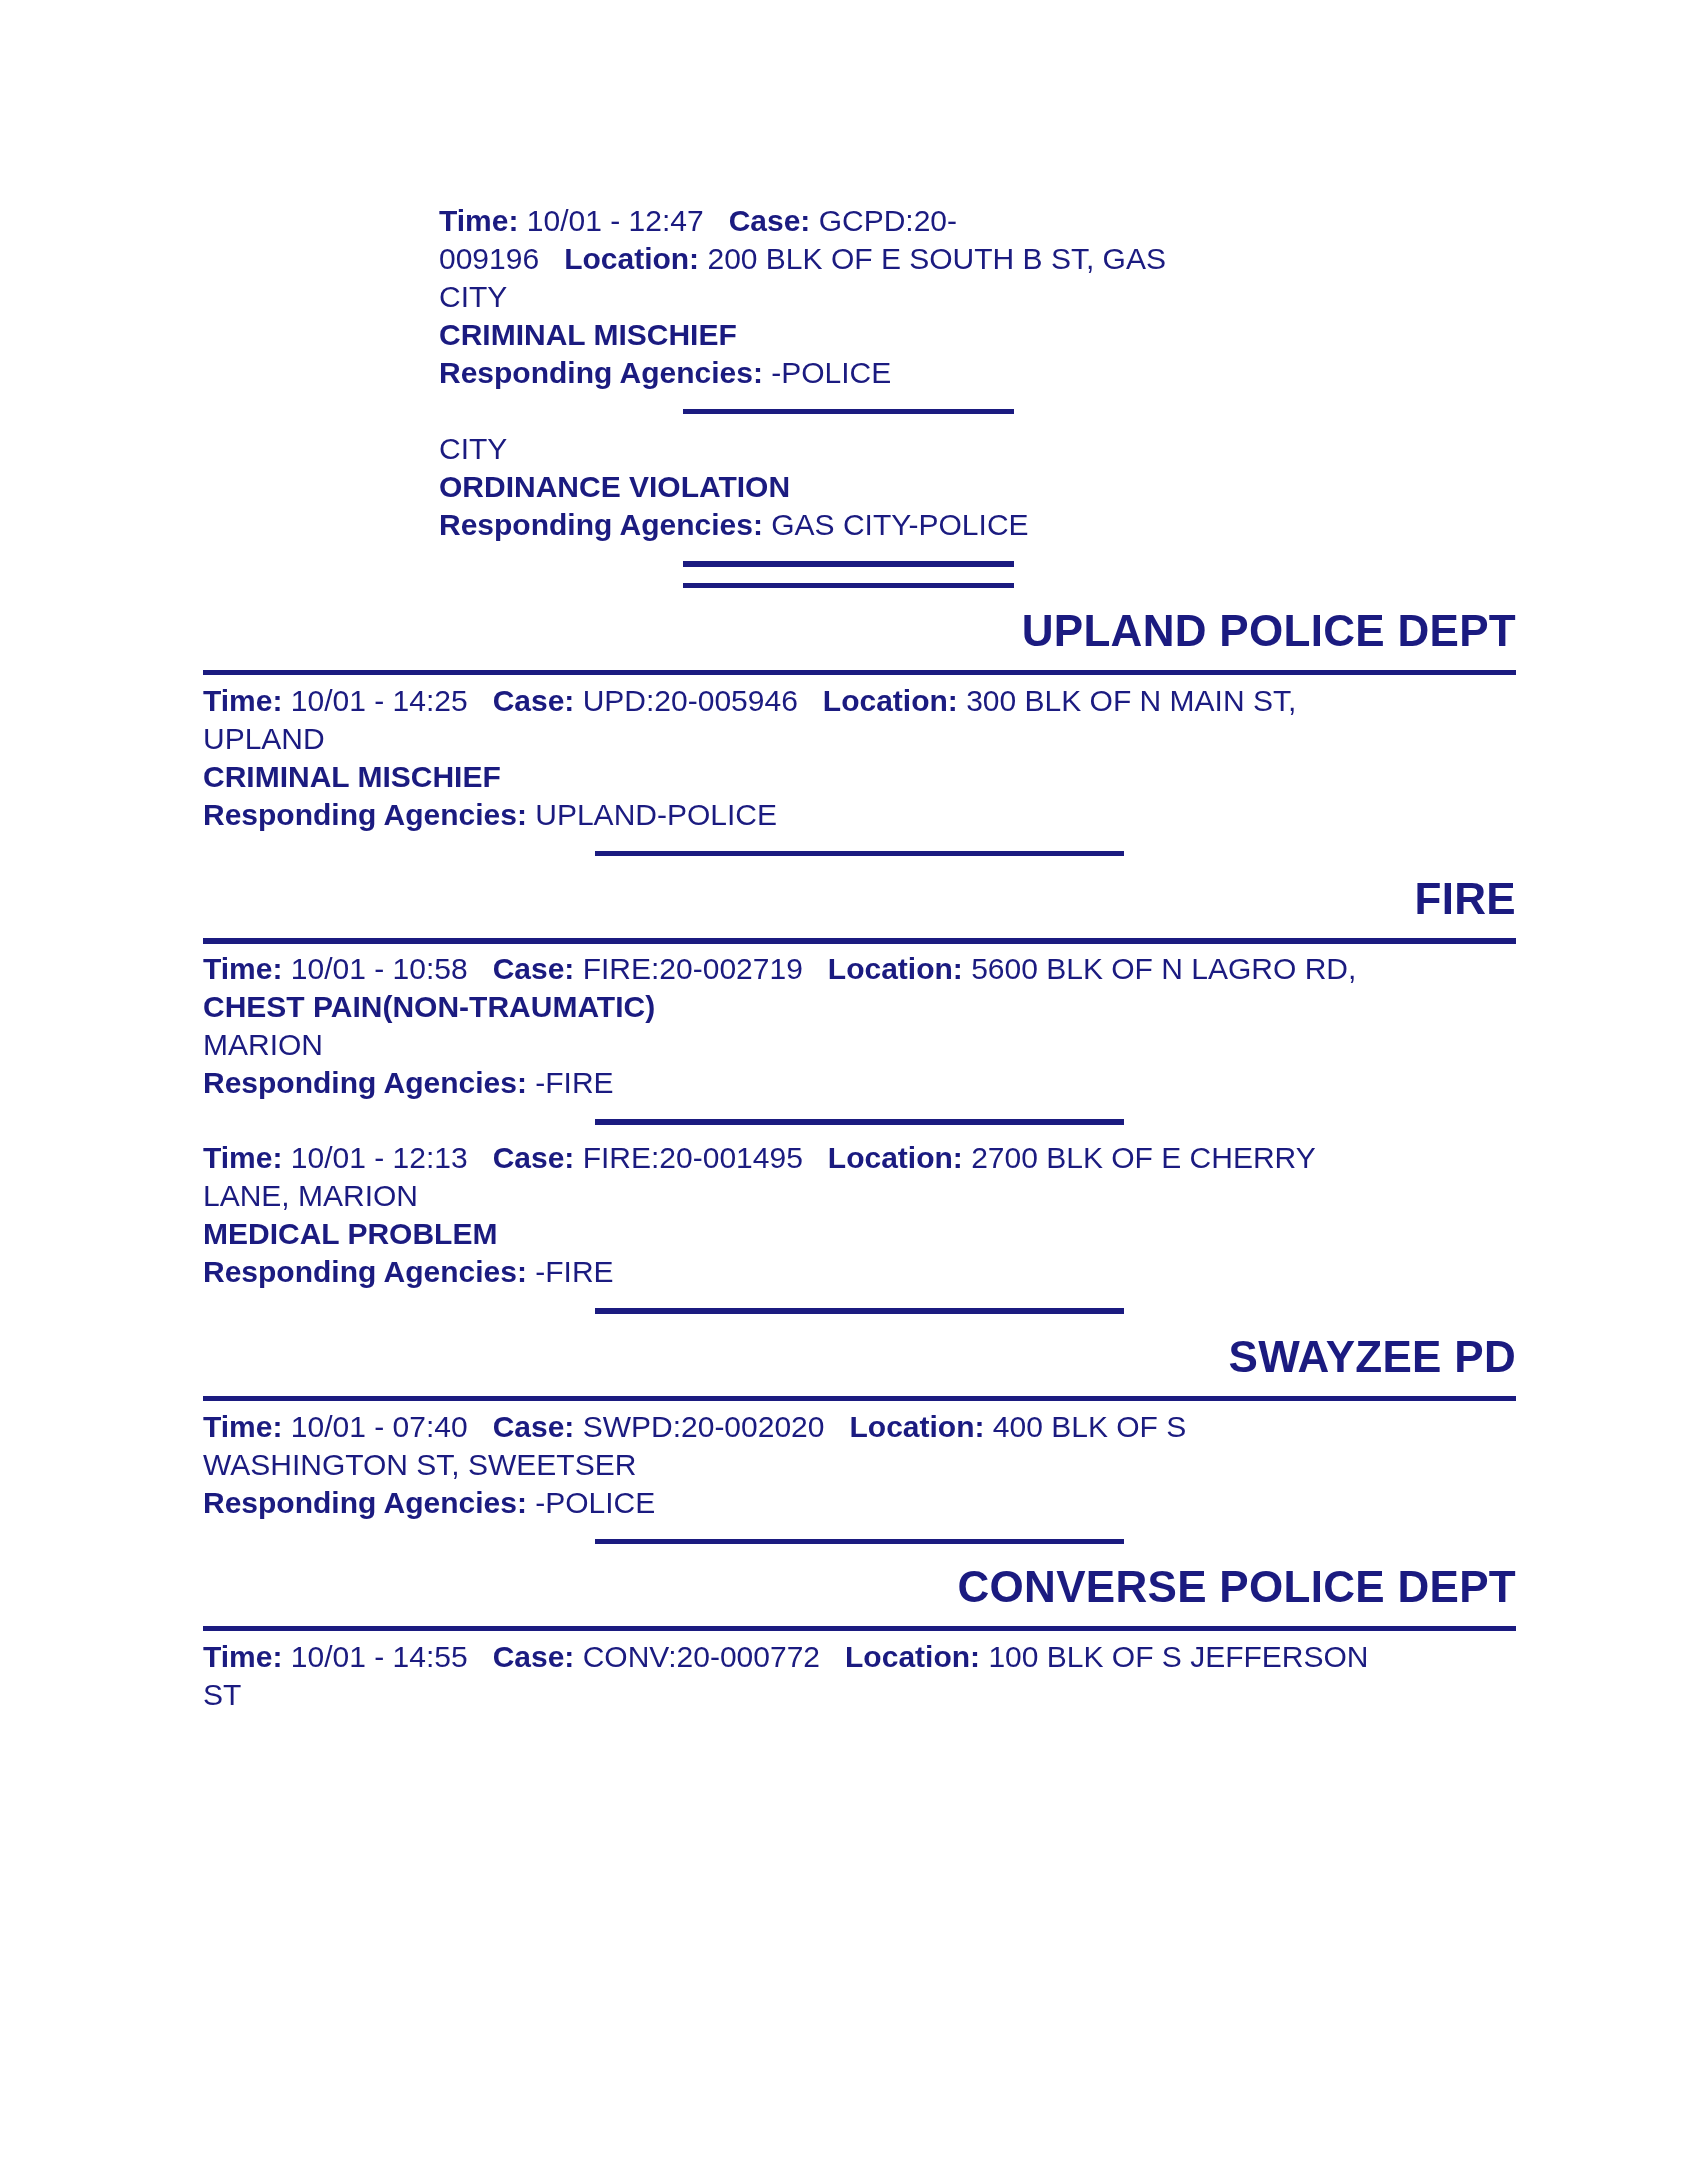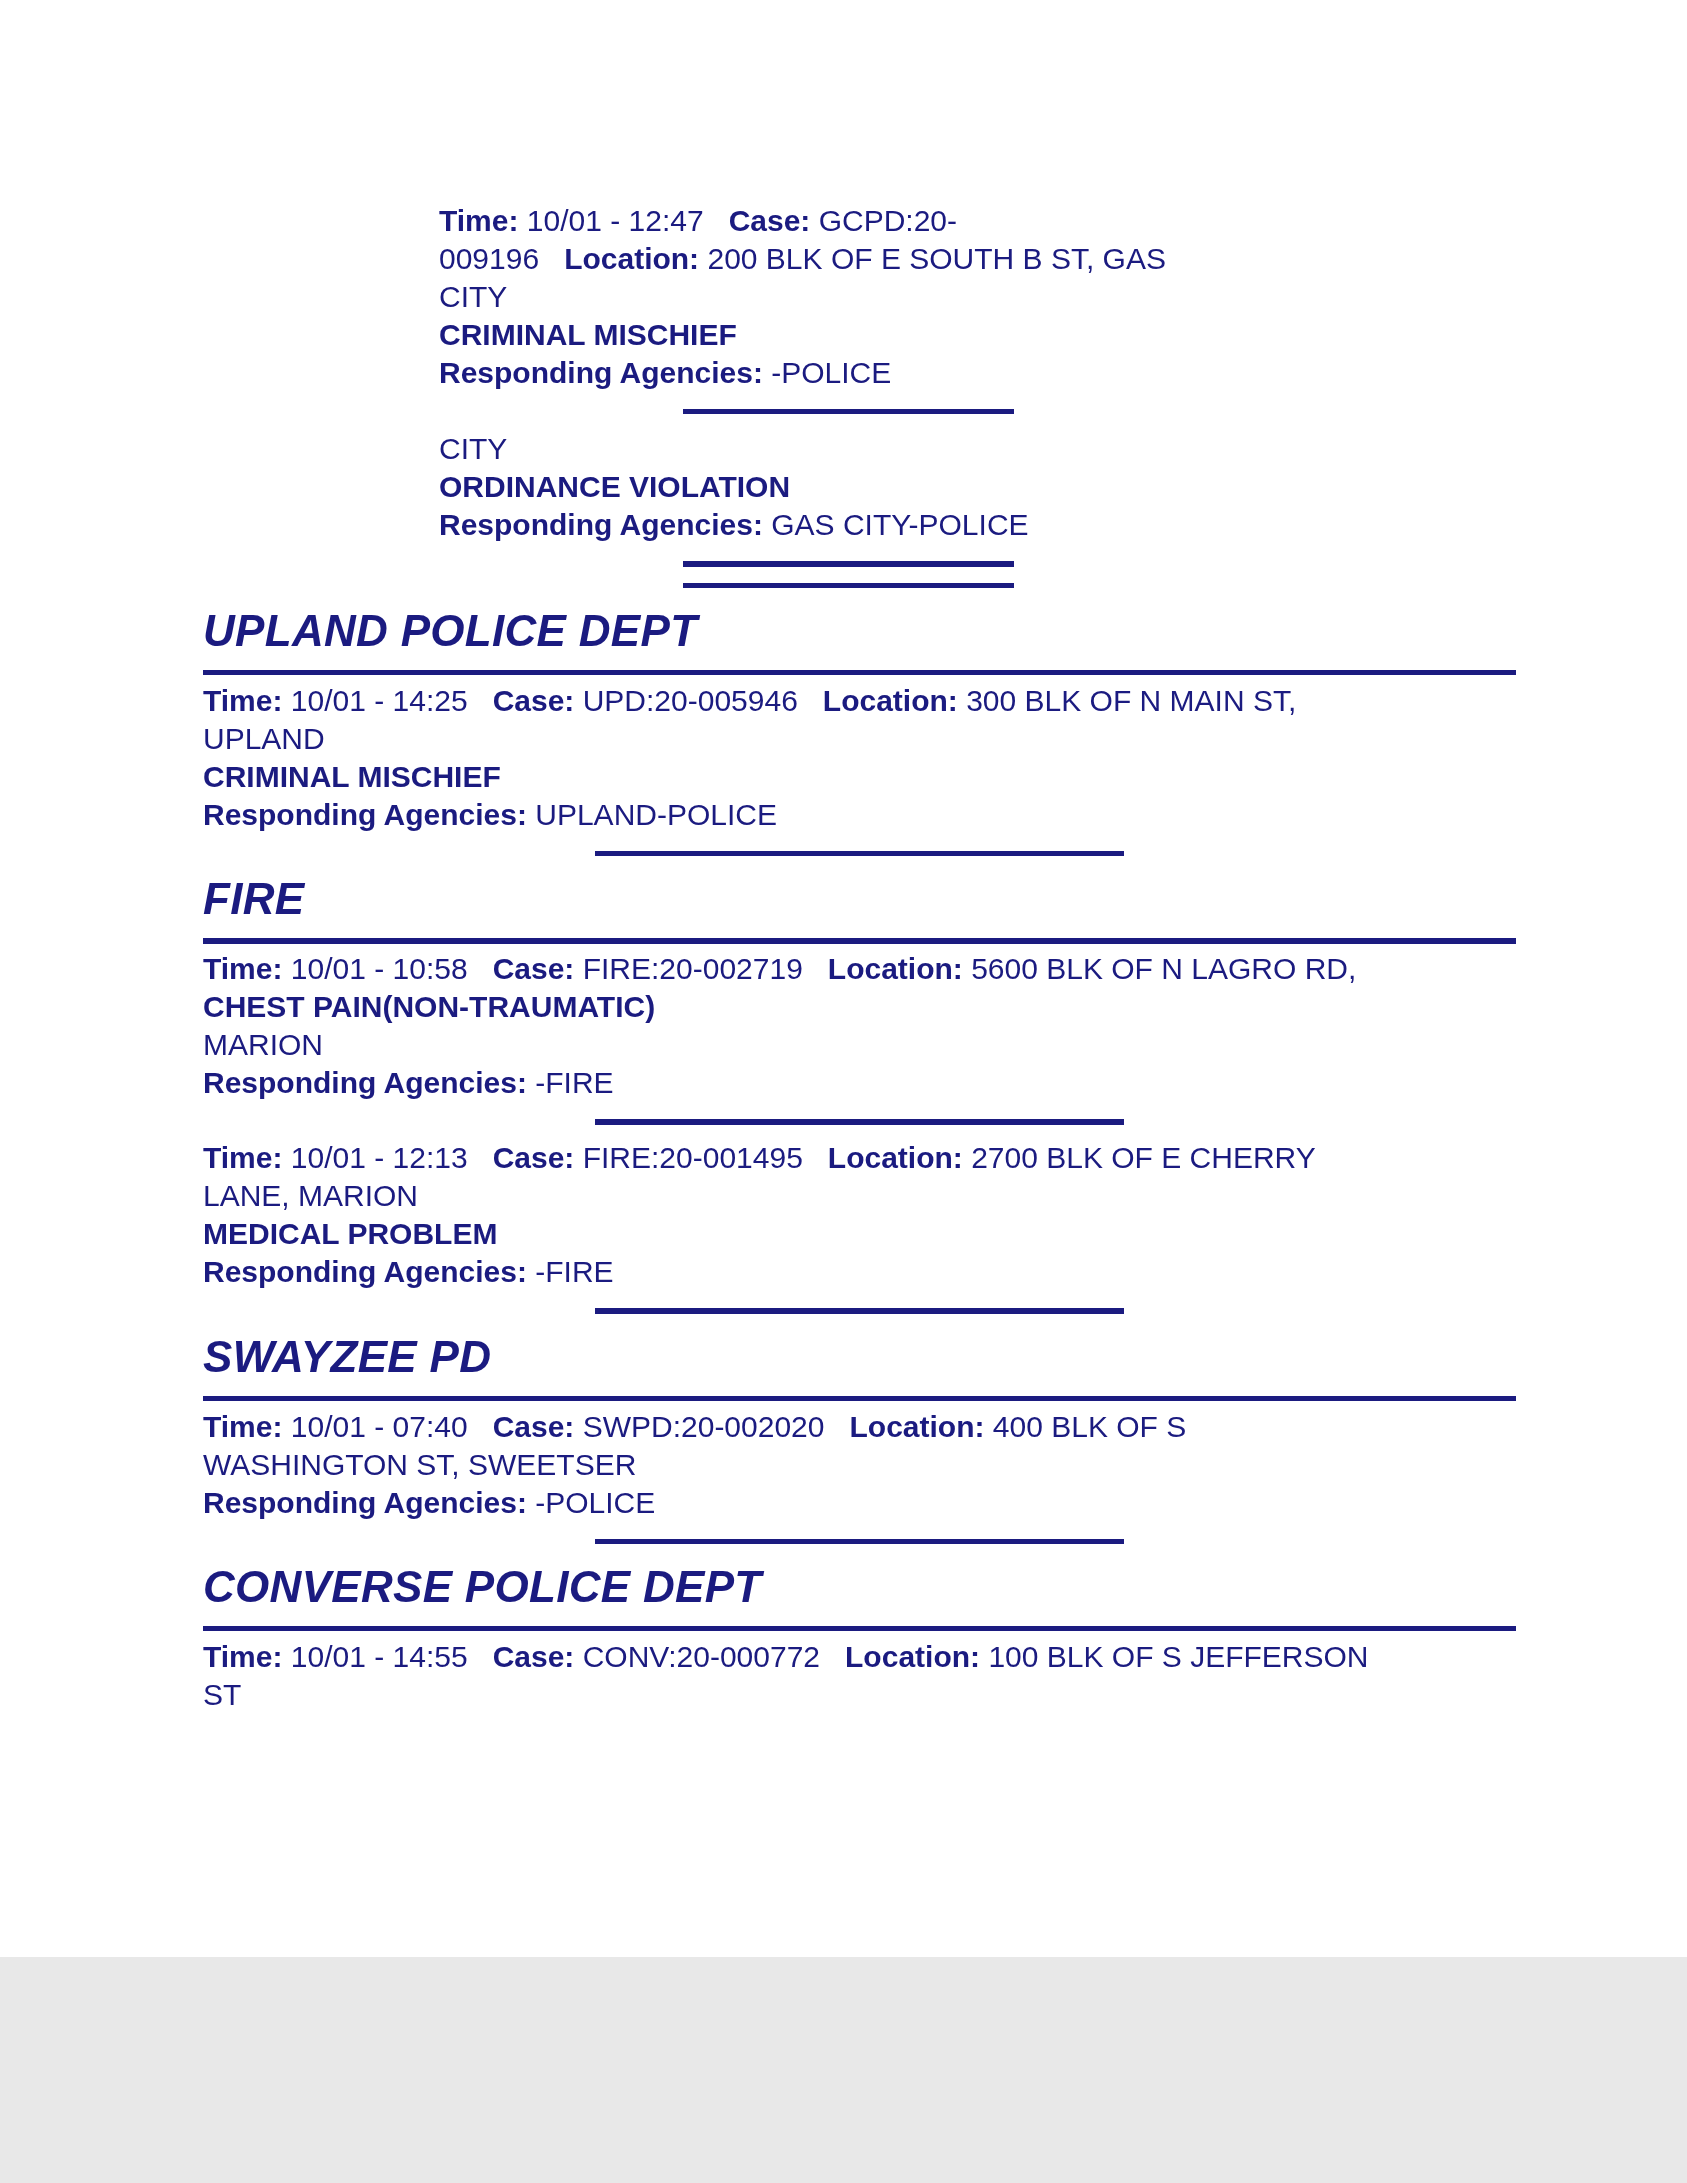--- a/index.html
+++ b/index.html
@@ -3,21 +3,21 @@
 <meta charset="utf-8">
 <style>
   html, body {
     margin: 0;
     padding: 0;
     background: #e8e8e8;
   }
   .page {
     position: relative;
     width: 1687px;
-    height: 1957px;
+    height: 2183px;
     margin: 0 auto;
     background: #ffffff;
     color: #1b1b80;
     font-family: "Liberation Sans", sans-serif;
     padding: 202px 171px 18px 203px;
     box-sizing: border-box;
     overflow: hidden;
   }
   .lead-section {
     margin-left: 236px;
@@ -48,24 +48,23 @@
     margin: 14.6px auto;
   }
   .rule-full {
     width: 100%;
     margin: 13.2px 0 6.6px 0;
   }
   .section-heading {
     font-size: 44px;
     line-height: 53px;
     font-weight: bold;
-    text-align: left;
+    text-align: right;
     margin: 16px 0 13.2px 0;
     letter-spacing: 0.3px;
-    font-style: italic;
   }
 </style>
 </head>
 <body>
 
 <div class="page">
   <div class="lead-section">
       <div class="entry">
         <div class="line"><span class="lbl">Time:</span><span> 10/01 - 12:47   </span><span class="lbl">Case:</span><span> GCPD:20-</span></div>
         <div class="line"><span>009196   </span><span class="lbl">Location:</span><span> 200 BLK OF E SOUTH B ST, GAS</span></div>

